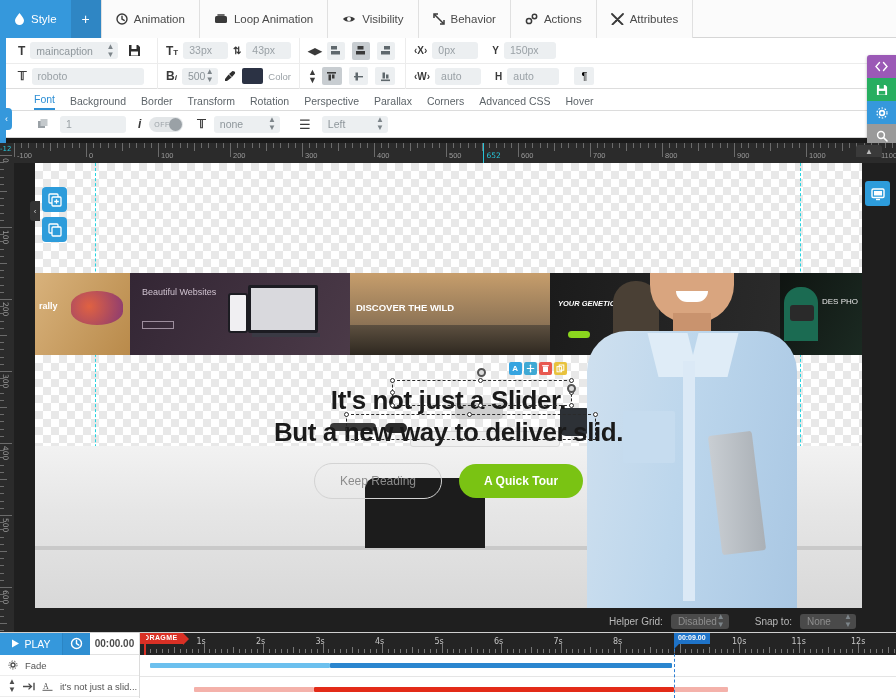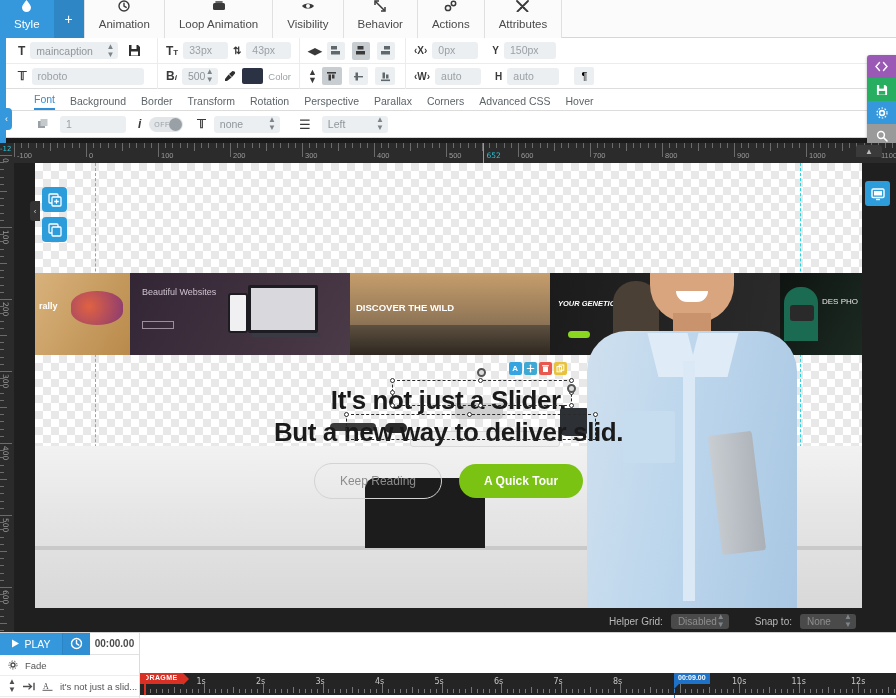--- a/index.html
+++ b/index.html
@@ -17,21 +17,20 @@
     display: flex; height: 38px; background: #f5f5f5;
     border-bottom: 1px solid #d6d6d6;
   }
   .tab {
     display: flex; align-items: center; gap: 6px;
     padding: 0 14px; height: 38px;
     border-right: 1px solid #e0e0e0;
     color: #4a4a4a; font-size: 11.5px;
     background: #fbfbfb; cursor: pointer;
     white-space: nowrap;
-    flex-direction: column;
   }
   .tab.active { background: #3598dc; color: #fff; border-right: none; }
   .tab.plus {
     background: #2f86c4; color: #fff; padding: 0 11px;
     font-size: 14px; justify-content: center;
   }
   .tab-ico { display: inline-flex; align-items: center; }
   .tabbar-filler { flex: 1; background: #fbfbfb; }
 
   
@@ -379,21 +378,21 @@
     border-left: 1px solid #2b85c4; cursor: pointer; font-size: 11px;
   }
   .tc { flex: 1; text-align: center; color: #4b4b4b; font-size: 10px; font-weight: bold; }
   .tl-row {
     display: flex; align-items: center; gap: 7px; height: 21px;
     padding-left: 8px; border-bottom: 1px solid #ededed;
     color: #555; font-size: 9.5px;
   }
   .tl-ico { color: #4d4d4d; font-size: 10px; display: inline-flex; }
 
-  .tl-right { position: absolute; left: 140px; right: 0; top: 0; bottom: 0; margin-top: 40px; }
+  .tl-right { position: absolute; left: 140px; right: 0; top: 0; bottom: 0; }
   .tl-scale { position: absolute; left: 0; right: 0; top: 0; height: 22px;
     background: #242424; }
   .tl-sec {
     position: absolute; top: 4px; color: #c6c6c6; font-size: 8px;
     font-family: "DejaVu Sans", sans-serif;
   }
   .tl-tick { position: absolute; bottom: 2px; width: 1px; background: #777; }
   .dragme {
     position: absolute; left: 0; top: 0; height: 11px;
     background: #d93025; color: #fff; font-size: 7px; font-weight: bold;

